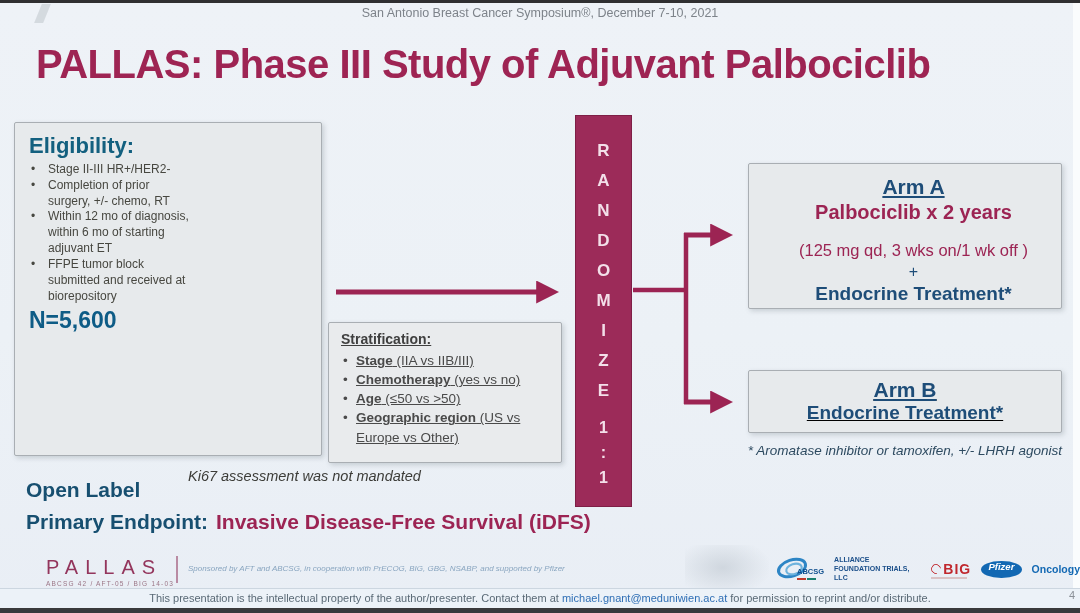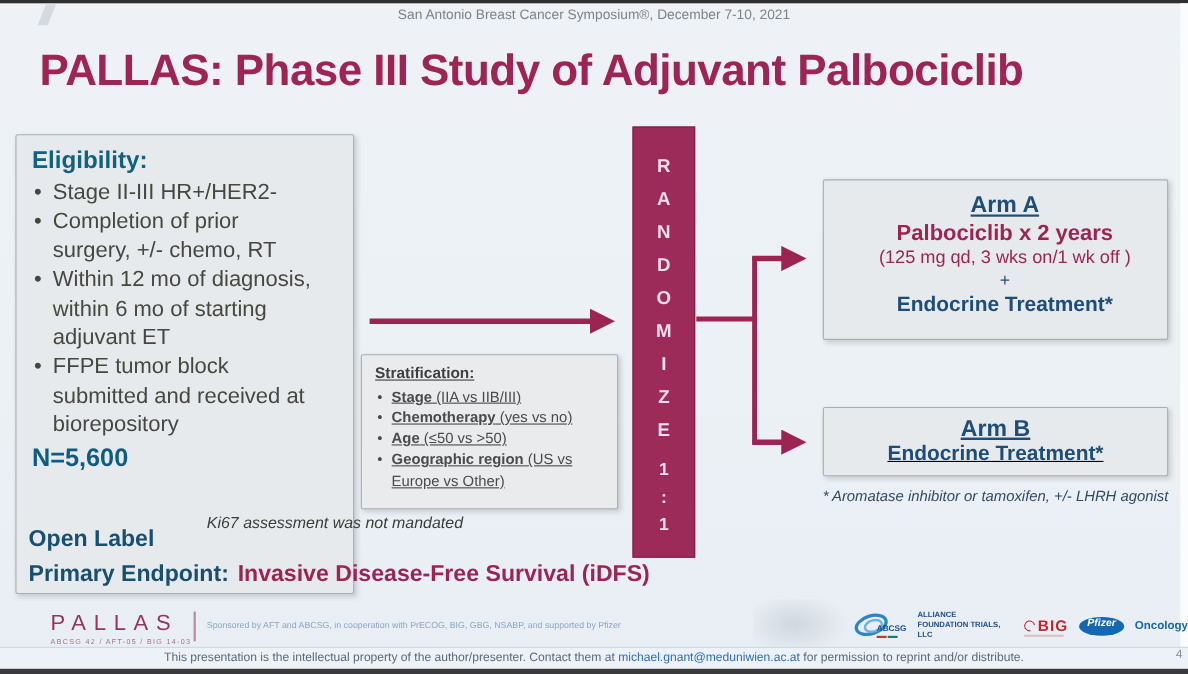--- a/index.html
+++ b/index.html
@@ -11,23 +11,23 @@
   }
   .top-bar{position:absolute;left:0;top:0;width:1080px;height:3px;background:#2f2f31;}
   .right-strip{position:absolute;right:0;top:3px;width:7px;height:605px;background:#fafcfd;}
   .bottom-dark-bar{position:absolute;left:0;top:608px;width:1080px;height:5px;background:#3a3a3c;}
   .wm-slash{position:absolute;left:38px;top:4px;width:9px;height:19px;background:#c6ccd2;transform:skewX(-22deg);opacity:.65;}
   .symposium{position:absolute;left:0;top:6px;width:1080px;text-align:center;font-size:12.5px;color:#7d838a;}
   .page-title{position:absolute;left:36px;top:42px;width:1010px;font-size:40px;font-weight:bold;color:#9e2453;letter-spacing:-.5px;}
 
   
   .panel{position:absolute;background:#e7eaec;border:1px solid #a9aeb3;border-radius:2px;box-shadow:2px 2px 5px rgba(70,80,90,.22);}
-  .elig{left:14px;top:122px;width:308px;height:418px;padding:8px 10px 4px 14px;}
+  .elig{left:14px;top:122px;width:308px;height:334px;padding:8px 10px 4px 14px;}
   .elig-h{font-size:22px;font-weight:bold;color:#13607f;margin:2px 0 3px 0;}
-  .elig ul{list-style:none;margin:0;padding:0 6px 0 0;font-size:20px;color:#474740;line-height:1.32;}
+  .elig ul{list-style:none;margin:0;padding:0 6px 0 0;font-size:12px;color:#474740;line-height:1.32;}
   .elig li{position:relative;padding-left:19px;}
   .elig li::before{content:"•";position:absolute;left:2px;color:#474740;}
   .preline{white-space:pre-line;}
   .elig-n{font-size:23px;font-weight:bold;color:#0e5c86;margin-top:3px;}
 
   .strat{left:328px;top:322px;width:234px;height:141px;padding:8px 8px 0 12px;background:#e9ebed;}
   .strat-h{font-size:14px;font-weight:bold;color:#3f3f3f;text-decoration:underline;margin-bottom:4px;}
   .strat ul{list-style:none;margin:0;padding:0;font-size:13.5px;color:#4a4a4a;line-height:1.42;text-decoration:underline;}
   .strat li{position:relative;padding-left:15px;}
   .strat li::before{content:"•";position:absolute;left:2px;}
@@ -39,37 +39,37 @@
   .rand .spacer{flex:1;}
   .rand .ratio{font-size:16px;font-weight:bold;color:#f3dfe9;line-height:25px;}
 
   .arrows{position:absolute;left:0;top:0;width:1080px;height:613px;pointer-events:none;}
 
   .arm{text-align:center;}
   .arm-a{left:748px;top:163px;width:314px;height:146px;padding-top:11px;padding-left:17px;}
   .arm-b{left:748px;top:370px;width:314px;height:63px;padding-top:7px;text-decoration:underline;}
   .arm-h{font-size:21px;font-weight:bold;color:#1e4d78;text-decoration:underline;}
   .arm-drug{font-size:20px;font-weight:bold;color:#9c2453;margin-top:2px;}
-  .arm-dose{font-size:16.5px;color:#9c2453;margin-top:1px;text-align:center;}
+  .arm-dose{font-size:16.5px;color:#9c2453;margin-top:17px;text-align:center;}
   .arm-plus{font-size:16px;color:#1e4d78;margin:3px 0 2px 0;}
   .arm-endo{font-size:19px;font-weight:bold;color:#1e4d78;}
 
   .arm-foot{position:absolute;left:733px;top:441px;width:344px;text-align:center;font-size:13.5px;font-style:italic;color:#2d4a60;line-height:1.5;}
   .ki67{position:absolute;left:160px;top:468px;font-size:14.5px;font-style:italic;color:#3c3c38;margin-left:28px;}
   .open-label{position:absolute;left:26px;top:478px;font-size:21px;font-weight:bold;color:#174f70;}
   .primary{position:absolute;left:26px;top:510px;font-size:21px;font-weight:bold;}
   .primary .lbl{color:#174f70;}
   .primary .val{color:#9c2453;margin-left:8px;}
 
   
   .pallas-logo{position:absolute;left:46px;top:556px;color:#93355c;}
   .pallas-word{font-size:20px;letter-spacing:7px;font-weight:500;}
   .pallas-sub{font-size:6.5px;letter-spacing:1.2px;color:#9b7586;margin-top:1px;}
   .footer-divider{position:absolute;left:176px;top:556px;width:2px;height:27px;background:#b98ba3;}
-  .sponsor{position:absolute;left:188px;top:564px;width:470px;font-size:8px;color:#8aa6c0;}
+  .sponsor{position:absolute;left:188px;top:564px;width:470px;font-size:8px;color:#8aa6c0;font-style:italic;}
   .presenter-wm{position:absolute;left:685px;top:545px;width:84px;height:50px;
       background:radial-gradient(ellipse at 45% 45%,#b6bfc8 0%,rgba(182,191,200,.25) 55%,rgba(182,191,200,0) 75%);opacity:.5;}
   .logo-row{position:absolute;left:775px;top:556px;display:flex;align-items:center;gap:10px;}
   .abcsg-wrap{position:relative;display:flex;align-items:flex-end;}
   .abcsg-text{font-size:7.5px;font-weight:bold;color:#0f4f8e;margin-left:-12px;margin-bottom:2px;}
   .abcsg-bars{display:flex;gap:1px;margin-left:-12px;margin-bottom:1px;}
   .abcsg-bars i{display:block;width:9px;height:2px;}
   .alliance{font-size:7px;font-weight:bold;color:#1b4f8a;line-height:1.25;}
   .big-wrap{display:flex;align-items:center;gap:2px;}
   .big-glyph{width:10px;height:10px;border:1.6px solid #c0272d;border-radius:50%;border-right-color:transparent;transform:rotate(35deg);}

